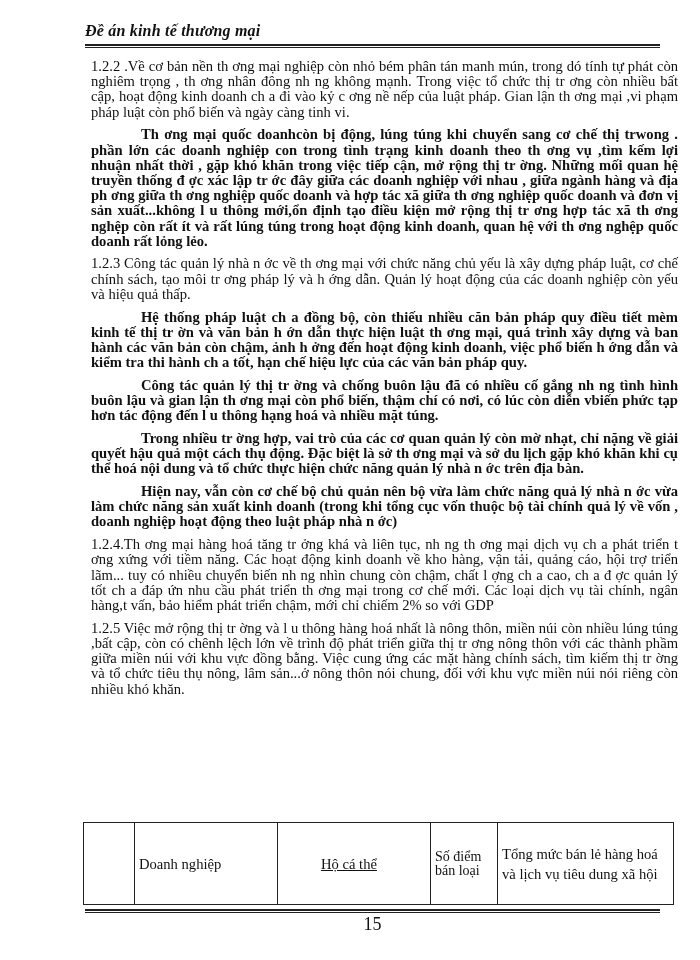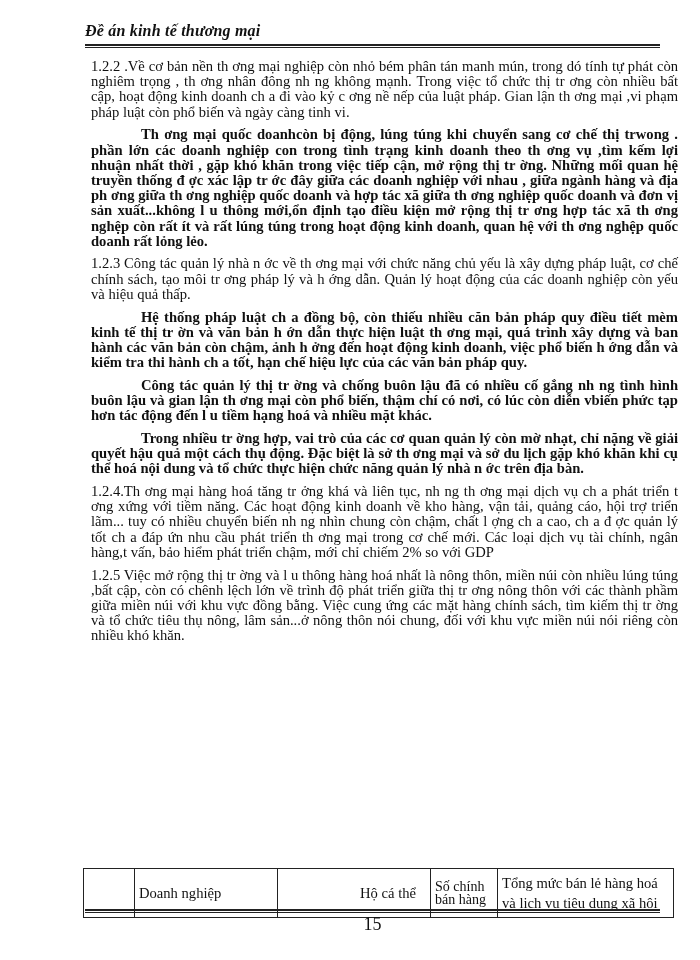--- a/index.html
+++ b/index.html
@@ -7,55 +7,56 @@
          font-family: "Liberation Serif", "DejaVu Serif", serif; color: #111; }
   .page-header { position: absolute; left: 85px; top: 22px; width: 575px; text-align: left;
          font-style: italic; font-weight: bold; font-size: 16px; letter-spacing: 0.2px; }
   .rule { position: absolute; left: 85px; width: 575px; border-top: 2px solid #222; border-bottom: 1px solid #222; height: 1px; }
   .rule.top { top: 44px; }
   .rule.bottom { top: 909px; }
   .content { position: absolute; left: 85px; top: 59px; width: 587px; font-size: 14.6px; line-height: 15.2px; margin-left: 6px; }
   .content p { margin: 0 0 7.5px 0; text-align: justify; text-align-last: left; }
   .content p.indent { text-indent: 50px; font-weight: bold; }
   .caption { font-style: italic; font-weight: bold; text-decoration: underline; margin: 0 0 0 0; font-size: 14.6px; }
-  table.data { position: absolute; left: 83px; top: 868px; width: 591px; height: 50px; border-collapse: collapse; font-size: 14.6px; line-height: 14px; }
+  table.data { position: absolute; left: 83px; top: 822px; width: 591px; height: 83px; border-collapse: collapse; font-size: 14.6px; line-height: 14px; }
   table.data td { border: 1.5px solid #222; vertical-align: middle; padding: 0 4px; }
   table.data td.c0 { width: 42px; }
   table.data td.c1 { width: 134px; }
-  table.data td.c2 { width: 134px; text-align: right; padding-right: 14px; }
+  table.data td.c2 { width: 134px; text-align: center; padding-right: 14px; text-decoration: underline; }
   table.data td.c3 { width: 58px; font-size: 14px; line-height: 13.5px; }
   table.data td.c4 { font-size: 14.6px; line-height: 14px; text-align: justify; }
   table.data td.c4 span { display: block; }
   table.data td.c4 span + span { margin-top: 6px; }
   .page-number { position: absolute; left: 85px; top: 914px; width: 575px; text-align: center; font-size: 18px; }
 </style>
 </head>
 <body>
 
 <div class="page-header">Đề án kinh tế thương mại</div>
 <div class="rule top"></div>
 
 <div class="content">
   <p>1.2.2 .Về cơ bản nền th ơng mại nghiệp còn nhỏ bém phân tán manh mún, trong dó tính tự phát còn nghiêm trọng , th ơng nhân đông nh ng không mạnh. Trong việc tổ chức thị tr ơng còn nhiều bất cập, hoạt động kinh doanh ch a đi vào kỷ c ơng nề nếp của luật pháp. Gian lận th ơng mại ,vi phạm pháp luật còn phổ biến và ngày càng tinh vi.</p>
   <p class="indent">Th ơng mại quốc doanhcòn bị động, lúng túng khi chuyển sang cơ chế thị trwong . phần lớn các doanh nghiệp con trong tình trạng kinh doanh theo th ơng vụ ,tìm kếm lợi nhuận nhất thời , gặp khó khăn trong việc tiếp cận, mở rộng thị tr ờng. Những mối quan hệ truyền thống đ ợc xác lập tr ớc đây giữa các doanh nghiệp với nhau , giữa ngành hàng và địa ph ơng giữa th ơng nghiệp quốc doanh và hợp tác xã giữa th ơng nghiệp quốc doanh và đơn vị sản xuất...không l u thông mới,ổn định tạo điều kiện mở rộng thị tr ơng hợp tác xã th ơng nghệp còn rất ít và rất lúng túng trong hoạt động kinh doanh, quan hệ với th ơng nghệp quốc doanh rất lỏng lẻo.</p>
   <p>1.2.3 Công tác quản lý nhà n ớc về th ơng mại với chức năng chủ yếu là xây dựng pháp luật, cơ chế chính sách, tạo môi tr ơng pháp lý và h ớng dẫn. Quản lý hoạt động của các doanh nghiệp  còn yếu và hiệu quả thấp.</p>
   <p class="indent">Hệ thống pháp luật ch a đồng bộ, còn thiếu nhiều căn bản pháp quy điều tiết mèm kinh tế thị tr ờn và văn bản h ớn dẫn thực hiện luật th ơng mại, quá trình xây dựng và ban hành các văn bản còn chậm, ảnh h ởng đến hoạt động kinh doanh, việc phổ biến h ớng dẫn và kiểm tra thi hành ch a tốt, hạn chế hiệu lực của các văn bản pháp quy.</p>
-  <p class="indent">Công tác quản lý thị tr ờng và chống buôn lậu đã có nhiều cố gắng nh ng tình hình buôn lậu  và gian lận th ơng mại còn phổ biến, thậm chí có nơi, có lúc còn diễn vbiến phức tạp hơn tác động đến l u tiềm hạng hoá và nhiều mặt khác.</p>
+  <p class="indent">Công tác quản lý thị tr ờng và chống buôn lậu đã có nhiều cố gắng nh ng tình hình buôn lậu  và gian lận th ơng mại còn phổ biến, thậm chí có nơi, có lúc còn diễn vbiến phức tạp hơn tác động đến l u thông hạng hoá và nhiều mặt túng.</p>
   <p class="indent">Trong nhiều tr ờng hợp, vai trò của các cơ quan quản lý còn mờ nhạt, chỉ nặng về giải quyết hậu quả một cách thụ động. Đặc biệt là sở th ơng mại và sở du lịch gặp khó khăn khi cụ thể hoá nội dung và tổ chức thực hiện chức năng quản lý nhà n ớc trên địa bàn.</p>
+  <p class="indent">Hiện nay, vẫn còn cơ chế bộ chủ quản nên bộ vừa làm chức năng quả lý nhà n ớc vừa làm chức năng sản xuất kinh doanh (trong khi tổng cục vốn thuộc bộ tài chính quả lý về vốn , doanh nghiệp hoạt động theo luật pháp nhà n ớc)</p>
   <p>1.2.4.Th ơng mại hàng hoá tăng tr ởng khá và liên tục, nh ng th ơng mại dịch vụ ch a phát triển t ơng xứng với tiềm năng. Các hoạt động kinh doanh về kho hàng, vận tải, quảng cáo, hội trợ triển lãm... tuy có nhiều chuyển biến nh ng nhìn chung còn chậm, chất l ợng ch a cao, ch a đ ợc quản lý tốt ch a đáp ứn nhu cầu phát triển th ơng mại trong cơ chế mới. Các loại dịch vụ tài chính, ngân hàng,t  vấn, bảo hiểm phát triển chậm, mới chỉ chiếm 2% so với GDP</p>
   <p style="margin-bottom:2px">1.2.5 Việc mở rộng thị tr ờng và l u thông hàng hoá nhất là  nông thôn, miền núi còn nhiều lúng túng ,bất cập, còn có chênh lệch lớn về trình độ  phát triển giữa thị tr ơng nông thôn với các thành phầm giữa miền núi với khu vực đồng bằng. Việc cung ứng các mặt hàng chính sách, tìm kiếm thị tr ờng và tổ chức tiêu thụ nông, lâm sản...ở nông thôn nói chung, đối với khu vực miền núi nói riêng còn nhiều khó khăn.</p>
 </div>
 
 <table class="data">
   <tbody>
       <tr>
     <td class="c0"></td>
     <td class="c1">Doanh nghiệp</td>
     <td class="c2">Hộ cá thể</td>
-    <td class="c3">Số chính bán hàng</td>
+    <td class="c3">Số điểm bán loại</td>
     <td class="c4">
       <span>Tổng mức bán lẻ hàng hoá</span>
       <span>và lịch vụ tiêu dung xã hội</span>
     </td>
   </tr>
 </tbody>
   </table>
 
 <div class="rule bottom"></div>
 <div class="page-number">15</div>

